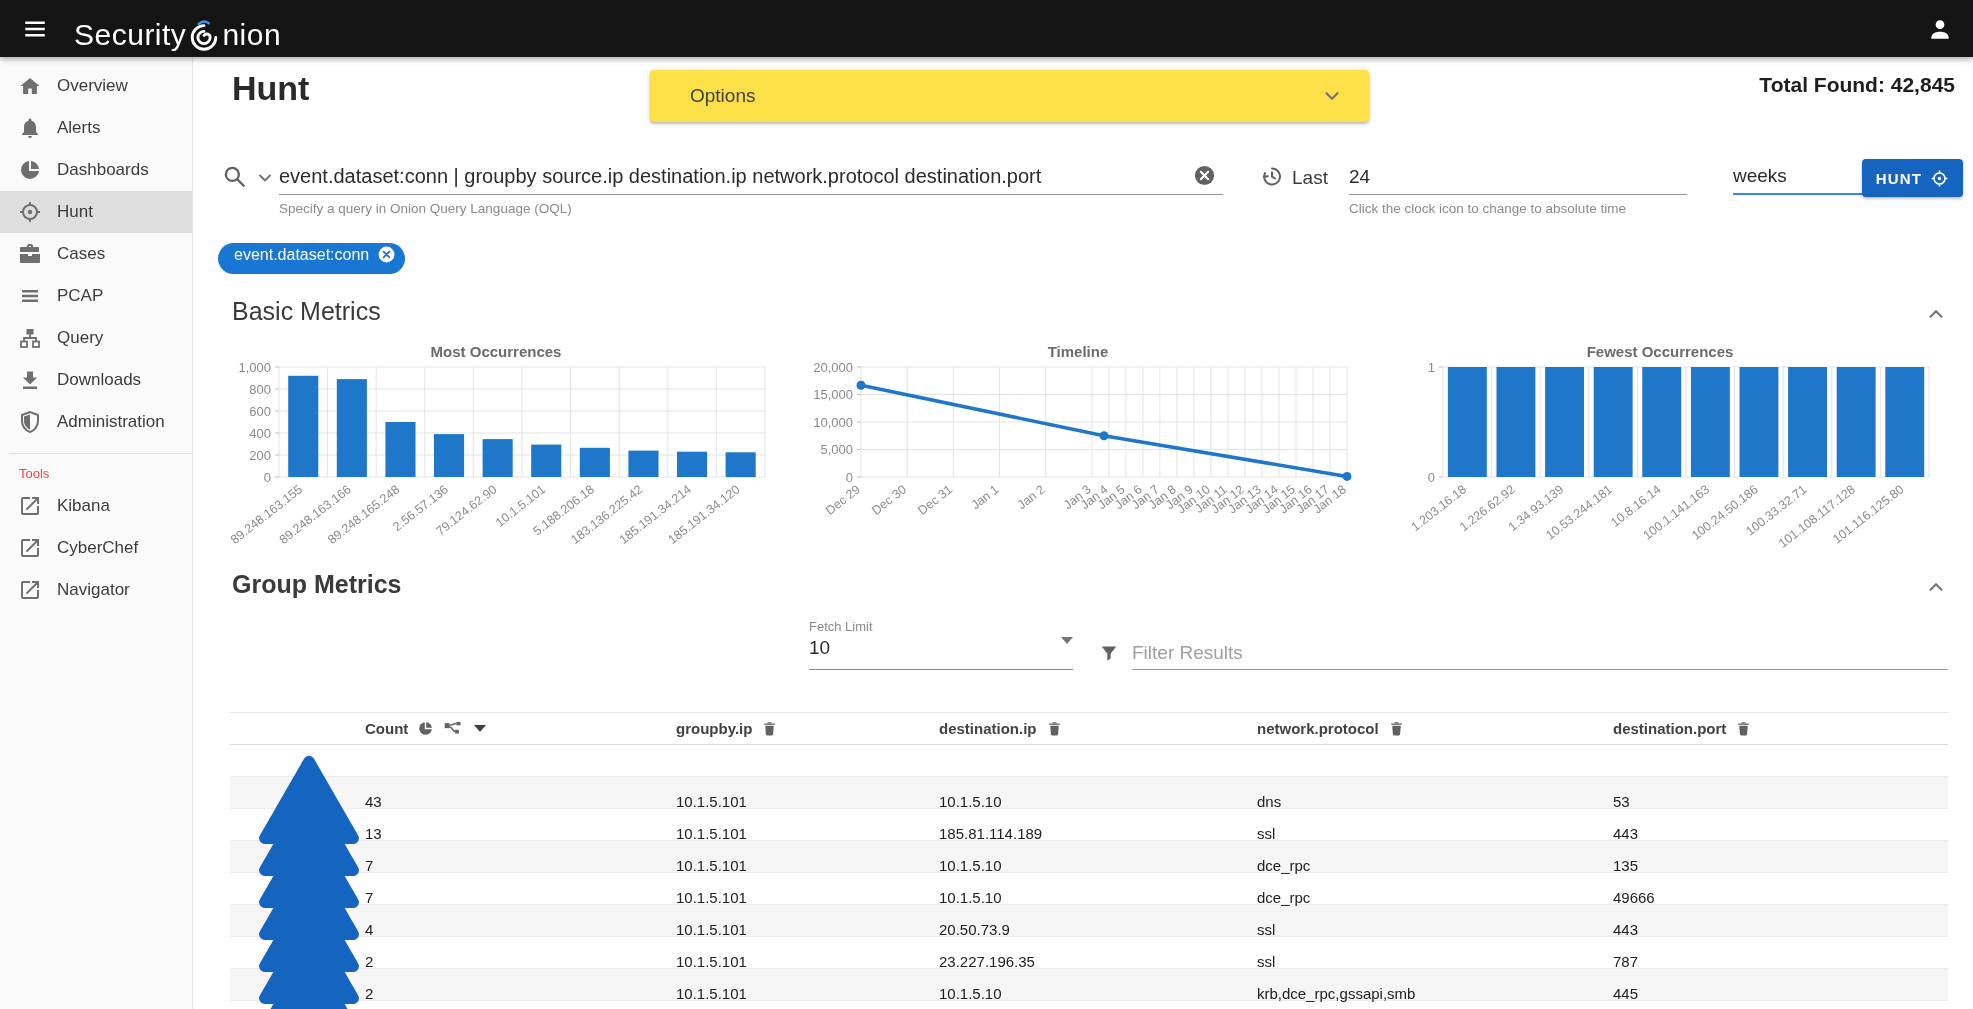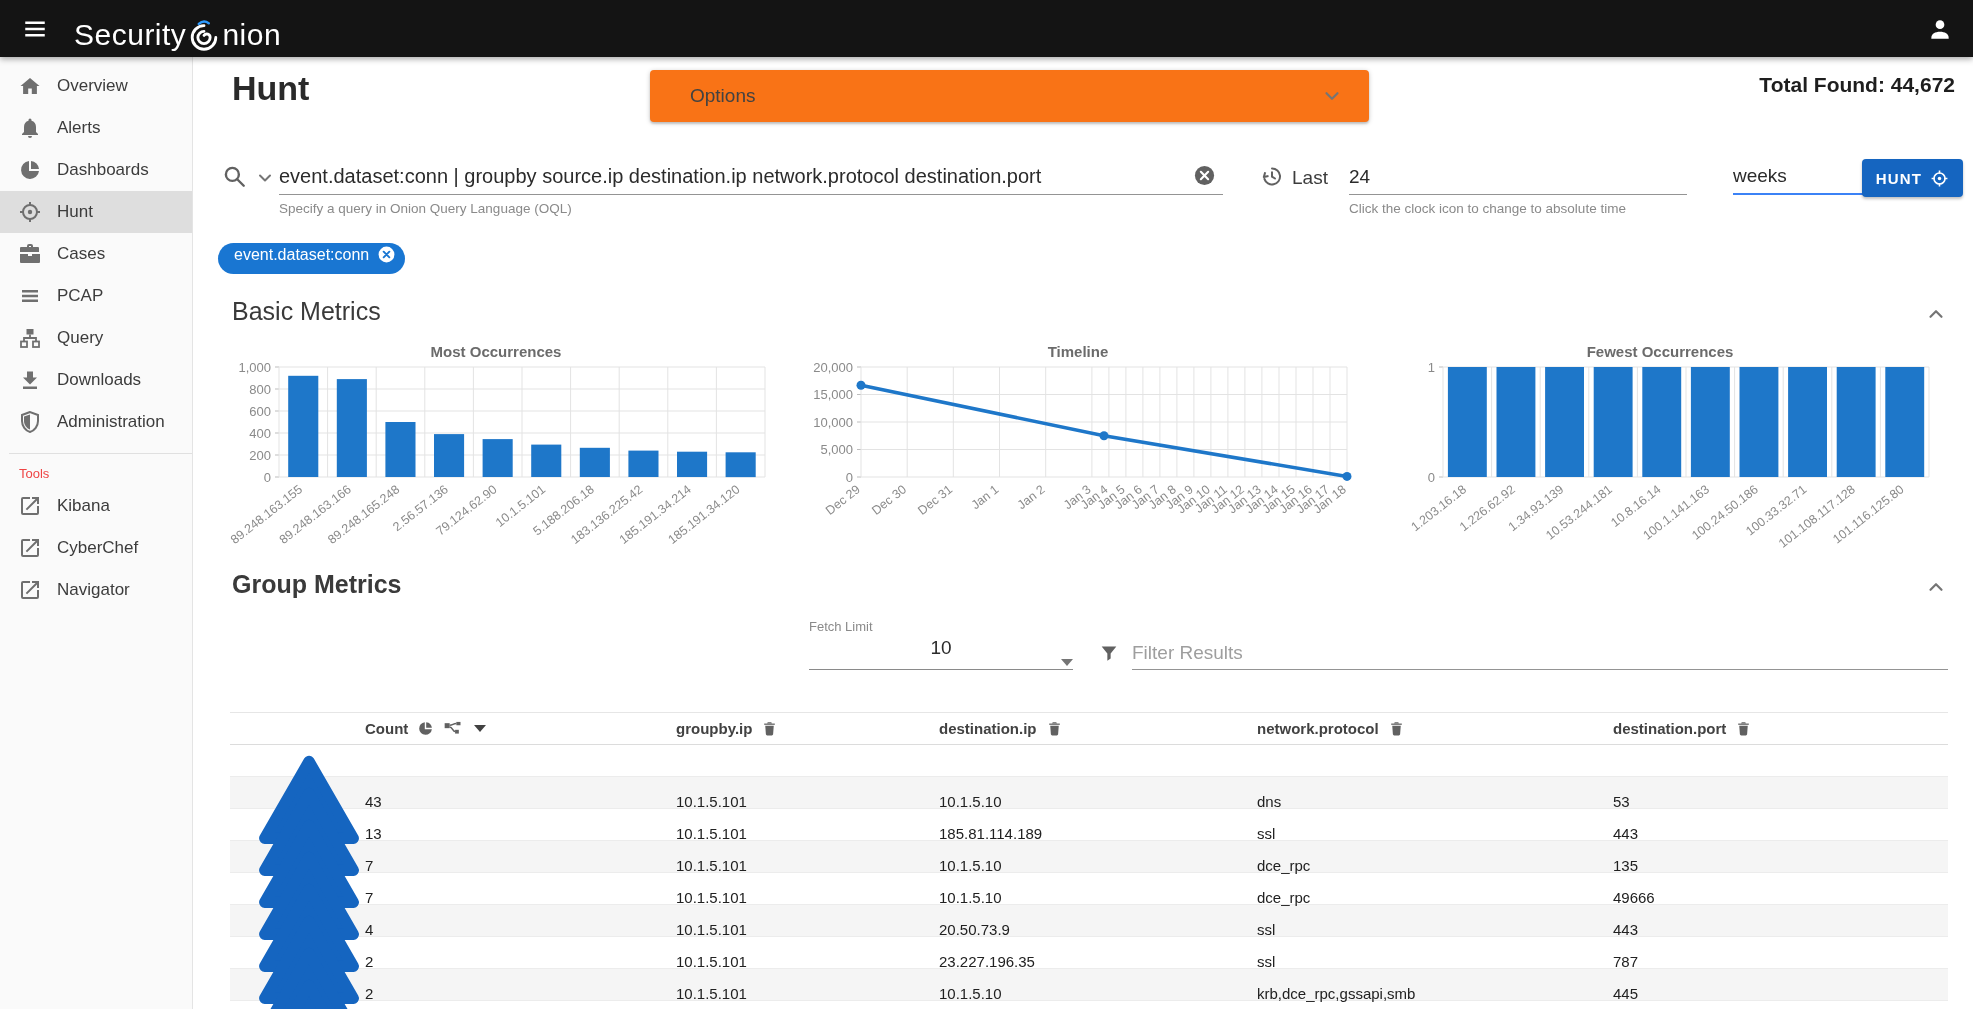--- a/index.html
+++ b/index.html
@@ -21,21 +21,21 @@
   .side-item { display:flex; align-items:center; height:42px; padding-left:18px; cursor:pointer; }
   .side-item.active { background:#dedede; }
   .side-item .icon { width:24px; height:24px; color:#6f6f6f; flex:none; }
   .side-item .lbl { margin-left:15px; font-size:17px; color:#3c3c3c; }
   .tools-sep { border-top:1px solid #e0e0e0; margin-top:10px; padding:12px 0 4px 10px;
                color:#ef4444; font-size:13px;margin-left:9px; }
 
   
   .main { position:relative; flex:1; background:#fff; }
   .page-title { position:absolute; left:39px; top:12px; font-size:34px; font-weight:700; color:#2a2a2a; }
-  .options-card { position:absolute; left:457px; top:13px; width:719px; height:52px; background:#f97316;
+  .options-card { position:absolute; left:457px; top:13px; width:719px; height:52px; background:#fde047;
                   border-radius:4px; box-shadow:0 1px 5px rgba(0,0,0,.2), 0 2px 2px rgba(0,0,0,.14);
                   display:flex; align-items:center; padding:0 26px 0 40px; cursor:pointer; }
   .options-card .olabel { font-size:19px; color:#424242; }
   .options-card .icon { margin-left:auto; width:22px; height:22px; color:#757575; }
   .total-found { position:absolute; right:18px; top:16px; font-size:21px; font-weight:700; color:#1e1e1e; }
 
   
   .q-icon { position:absolute; left:28px; top:106px; width:26px; height:26px; color:#616161; cursor:pointer; }
   .q-chevron { position:absolute; left:62px; top:111px; width:20px; height:20px; color:#757575; cursor:pointer; }
   .query-input { position:absolute; left:86px; top:102px; width:944px; height:36px; border:none;
@@ -79,21 +79,21 @@
   .chart-card svg { display:block; width:566px; height:218px; overflow:visible; }
   .c-title { font-size:15px; font-weight:700; fill:#6b6b6b; font-family:"Liberation Sans",sans-serif; }
   .c-tick { font-size:13px; fill:#8a8a8a; font-family:"Liberation Sans",sans-serif; }
   .c-xlab { font-size:12.5px; fill:#8a8a8a; font-family:"Liberation Sans",sans-serif; }
   .grid { stroke:#e3e3e3; stroke-width:1; }
   .tick { stroke:#bdbdbd; stroke-width:1; }
 
   
   .fetch-label { position:absolute; left:616px; top:562px; font-size:13px; color:#8a8a8a; }
   .fetch-select { position:absolute; left:616px; top:580px; width:264px; height:33px;
-                  border-bottom:1px solid #8a8a8a; display:flex; align-items:center; cursor:pointer;flex-direction:column; }
+                  border-bottom:1px solid #8a8a8a; display:flex; cursor:pointer; }
   .fetch-select .val { font-size:19px; color:#2b2b2b; }
   .fetch-select .caret { margin-left:auto; width:0; height:0; border-left:6px solid transparent;
                          border-right:6px solid transparent; border-top:7px solid #757575; }
   .funnel-icon { position:absolute; left:905px; top:585px; width:22px; height:22px; color:#616161; }
   .filter-input { position:absolute; left:939px; top:580px; width:816px; height:33px; border:none;
                   border-bottom:1px solid #949494; outline:none; font-size:19px; color:#2b2b2b;
                   font-family:"Liberation Sans", sans-serif; background:transparent; }
   .filter-input::placeholder { color:#9e9e9e; }
 
   
@@ -261,21 +261,21 @@
 
     <div class="options-card">
       <span class="olabel">Options</span>
       <span class="icon">
           <svg viewBox="0 0 24 24">
             <path d="M6 9l6 6 6-6" fill="none" stroke="currentColor" stroke-width="2.4" stroke-linecap="round" stroke-linejoin="round"></path>
           </svg>
         </span>
     </div>
 
-    <div class="total-found">Total Found: 44,672</div>
+    <div class="total-found">Total Found: 42,845</div>
 
     <span class="icon q-icon">
         <svg viewBox="0 0 24 24">
           <circle cx="10.5" cy="10.5" r="6" fill="none" stroke="currentColor" stroke-width="2.2"></circle>
           <path d="M15 15l6 6" stroke="currentColor" stroke-width="2.2" stroke-linecap="round"></path>
         </svg>
       </span>
     <span class="icon q-chevron">
         <svg viewBox="0 0 24 24">
           <path d="M6 9l6 6 6-6" fill="none" stroke="currentColor" stroke-width="2.4" stroke-linecap="round" stroke-linejoin="round"></path>

